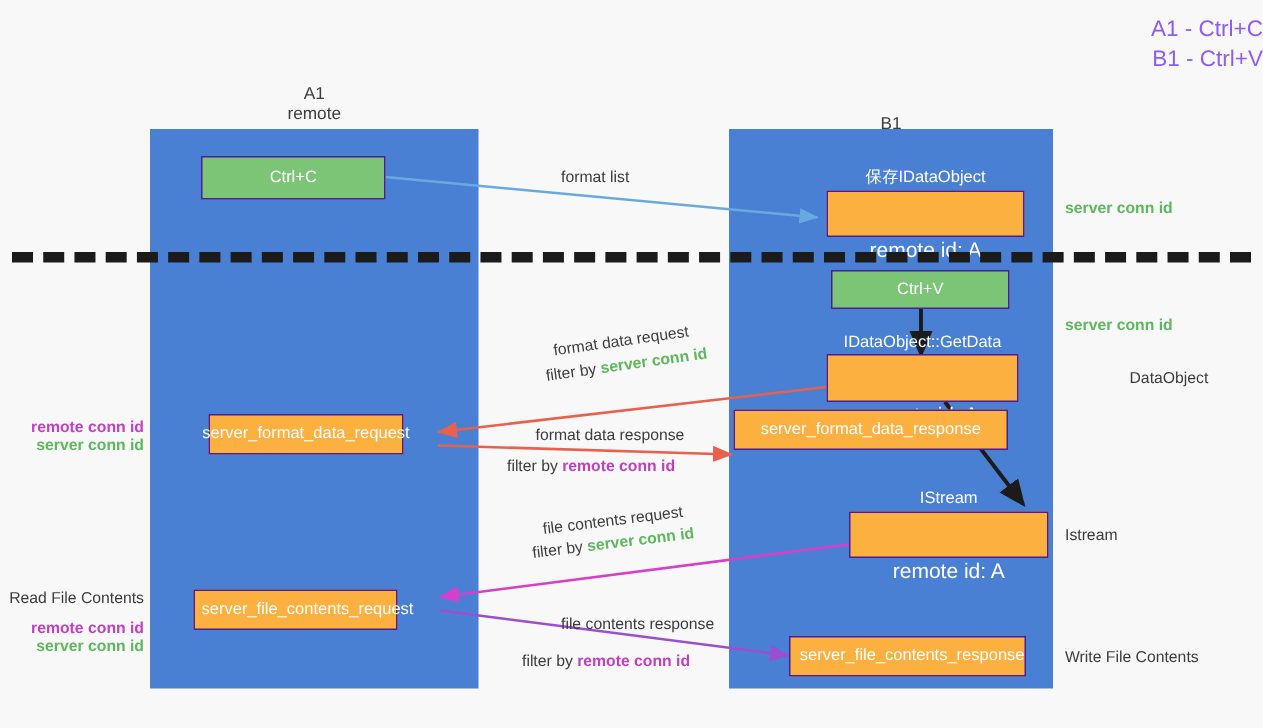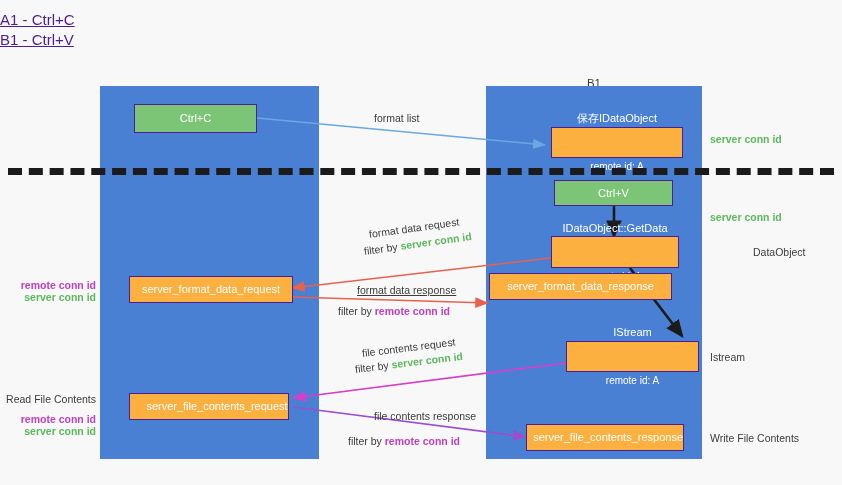--- a/index.html
+++ b/index.html
@@ -28,26 +28,25 @@
     width: 842px;
     height: 485px;
     overflow: visible;
   }
   
   .title {
     position: absolute;
     left: 0;
     top: 10px;
     width: 842px;
-    text-align: left;
+    text-align: right;
     font-size: 15px;
     line-height: 20px;
-    color: #4c1d95;
-    white-space: pre;
-    text-decoration: underline;
+    color: #8b5cf6;
+    white-space: pre;
   }
   
   .lane {
     position: absolute;
     background: #4a80d4;
   }
   .lane-a { left: 100px; top: 86px; width: 219px; height: 373px; }
   .lane-b { left: 486px; top: 86px; width: 216px; height: 373px; }
   .lane-head {
     position: absolute;
@@ -69,21 +68,21 @@
     justify-content: center;
     text-align: center;
     color: #ffffff;
     font-size: 11px;
     line-height: 13px;
     border: 1px solid #4c1d95;
     white-space: pre;
   }
   .node.green { background: #7cc576; }
   .node.orange { background: #fbb040; }
-  .node .l2 { font-size: 10px; margin-top: 35px; }
+  .node .l2 { font-size: 14px; margin-top: 35px; }
   
   .divider {
     position: absolute;
     left: 8px;
     top: 168px;
     width: 826px;
     height: 0;
     border-top: 7px dashed #1b1b1b;
   }
   
@@ -103,20 +102,22 @@
   .rot-6 { transform: rotate(-7deg); transform-origin: left center; }
 </style>
 </head>
 <body>
 
 <div class="canvas">
 
   <div class="title">A1 - Ctrl+C
 B1 - Ctrl+V</div>
 
+  <div class="lane-head head-a">A1
+remote</div>
   <div class="lane-head head-b">B1
 connection</div>
 
   <div class="lane lane-a"></div>
   <div class="lane lane-b"></div>
 
   <svg class="edges" viewBox="0 0 842 485">
     <defs>
       <marker id="ah-blue" markerWidth="9" markerHeight="9" refX="7.5" refY="3.2" orient="auto">
         <path d="M0,0 L8,3.2 L0,6.4 z" fill="#6aa9e0"></path>
@@ -147,25 +148,25 @@
 
     <line x1="566" y1="363" x2="293" y2="398" stroke="#d63fc9" stroke-width="1.7" marker-end="url(#ah-magenta)"></line>
 
     <line x1="293" y1="407" x2="526" y2="437" stroke="#9b4fd0" stroke-width="1.7" marker-end="url(#ah-purple)"></line>
   </svg>
 
   <div class="node green" style="left:134px; top:104px; width:123px; height:29px;">
     <span>Ctrl+C</span>
   </div>
 
-  <div class="node orange" style="left:129px; top:276px; width:164px; height:27px;">
+  <div class="node orange" style="left:139px; top:276px; width:130px; height:27px;">
     <span>server_format_data_request</span>
   </div>
 
-  <div class="node orange" style="left:129px; top:393px; width:160px; height:27px;padding-left:16px;">
+  <div class="node orange" style="left:129px; top:393px; width:136px; height:27px;padding-left:16px;">
     <span>server_file_contents_request</span>
   </div>
 
   <div class="node orange" style="left:551px; top:127px; width:132px; height:31px;">
     <span>保存IDataObject</span>
     <span class="l2">remote id: A</span>
   </div>
 
   <div class="node green" style="left:554px; top:180px; width:119px; height:26px;">
     <span>Ctrl+V</span>
@@ -189,21 +190,21 @@
     <span>server_file_contents_response</span>
   </div>
 
   <div class="divider"></div>
 
   <div class="lbl" style="left:374px; top:111px;">format list</div>
 
   <div class="lbl rot-7" style="left:369px; top:227px;">format data request</div>
   <div class="lbl rot-7" style="left:364px; top:244px;"><span>filter by </span><span class="chip-green">server conn id</span></div>
 
-  <div class="lbl" style="left:357px; top:283px;text-decoration:underline;">format data response</div>
+  <div class="lbl" style="left:357px; top:283px;">format data response</div>
   <div class="lbl" style="left:338px; top:304px;"><span>filter by </span><span class="chip-purple">remote conn id</span></div>
 
   <div class="lbl rot-6" style="left:362px; top:346px;">file contents request</div>
   <div class="lbl rot-6" style="left:355px; top:362px;"><span>filter by </span><span class="chip-green">server conn id</span></div>
 
   <div class="lbl" style="left:374px; top:409px;">file contents response</div>
   <div class="lbl" style="left:348px; top:434px;"><span>filter by </span><span class="chip-purple">remote conn id</span></div>
 
   <div class="lbl green-t" style="left:710px; top:132px;">server conn id</div>
   <div class="lbl green-t" style="left:710px; top:210px;">server conn id</div>

